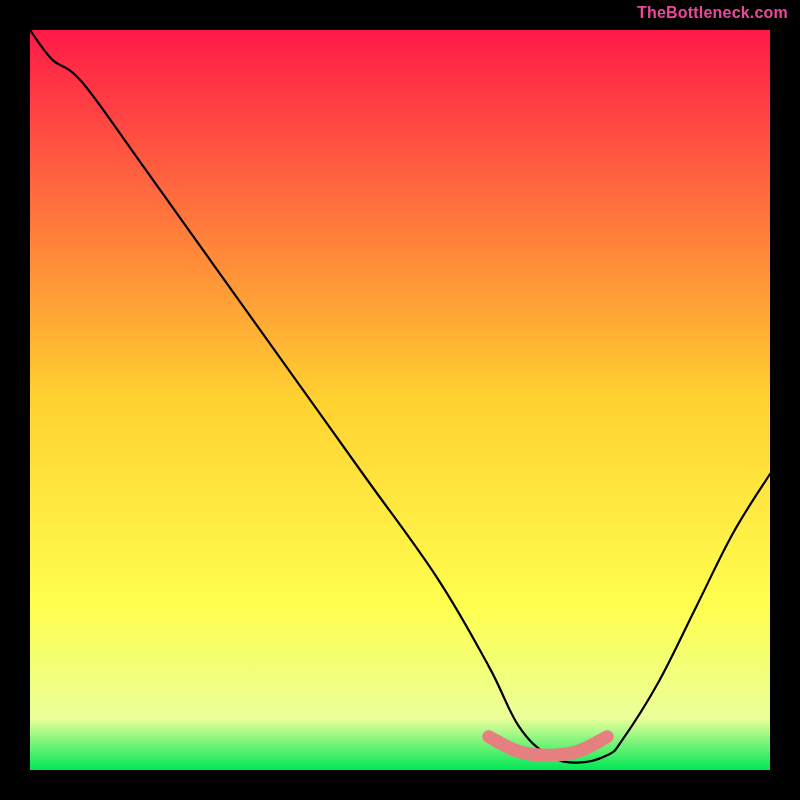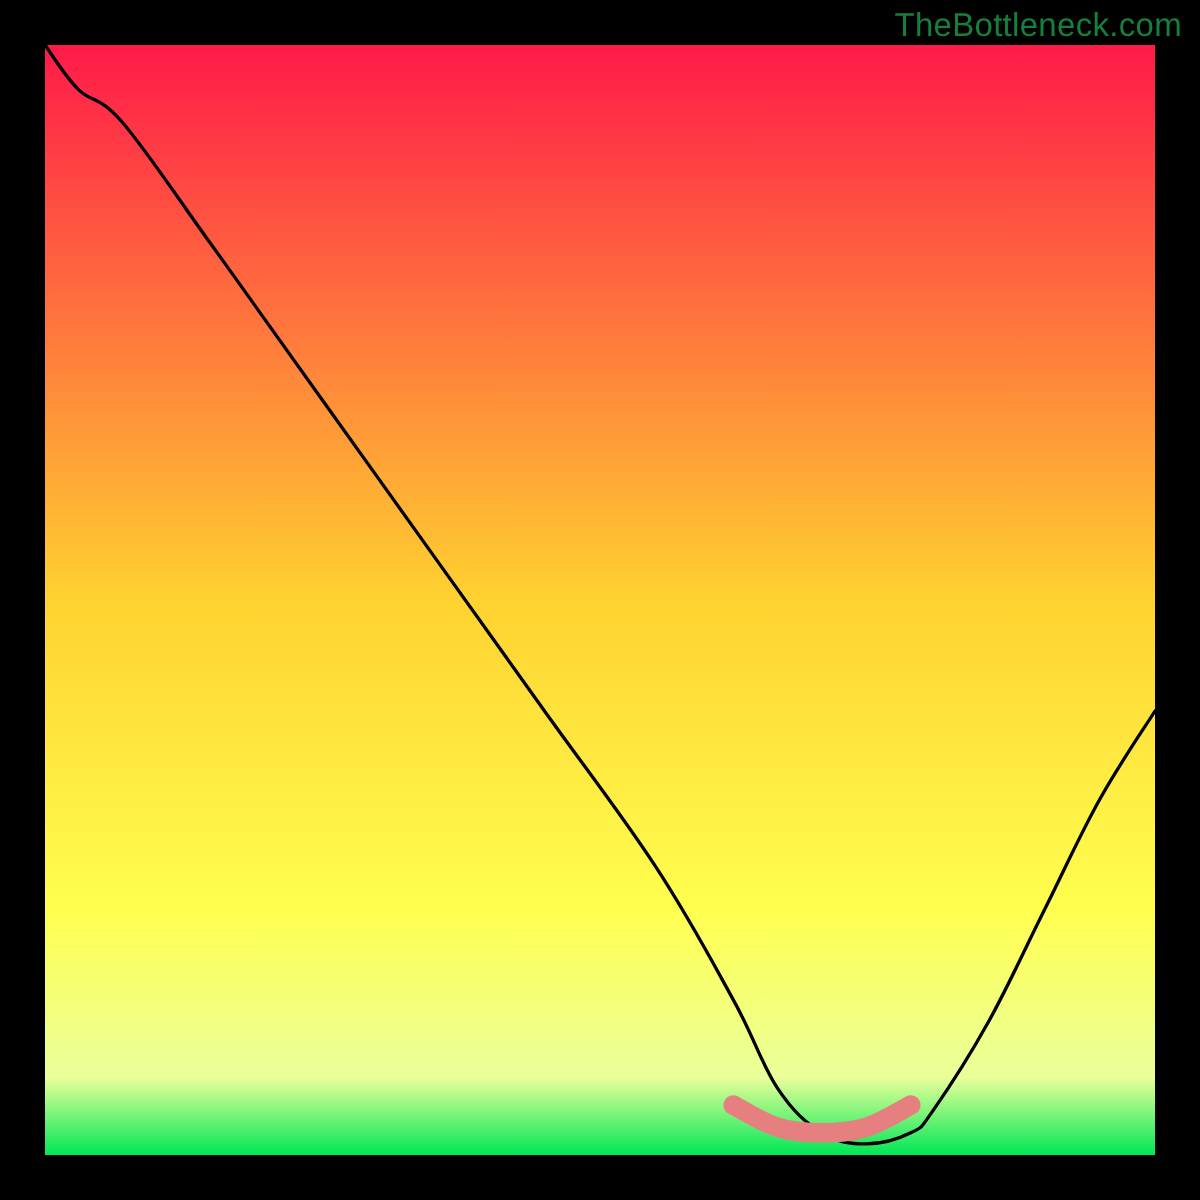--- a/index.html
+++ b/index.html
@@ -23,23 +23,23 @@
     position: absolute;
     left: 0;
     top: 0;
     width: 740px;
     height: 740px;
   }
   .watermark {
     position: absolute;
     top: 4px;
     right: 12px;
-    font-size: 22px;
-    font-weight: 400;
-    color: #15803d;
+    font-size: 16px;
+    font-weight: 700;
+    color: #ec4899;
     letter-spacing: 0.2px;
   }
 </style>
 </head>
 <body>
 
 <div class="watermark">TheBottleneck.com</div>
 
 <div class="frame">
   <svg class="plot" viewBox="0 0 740 740" preserveAspectRatio="none">

